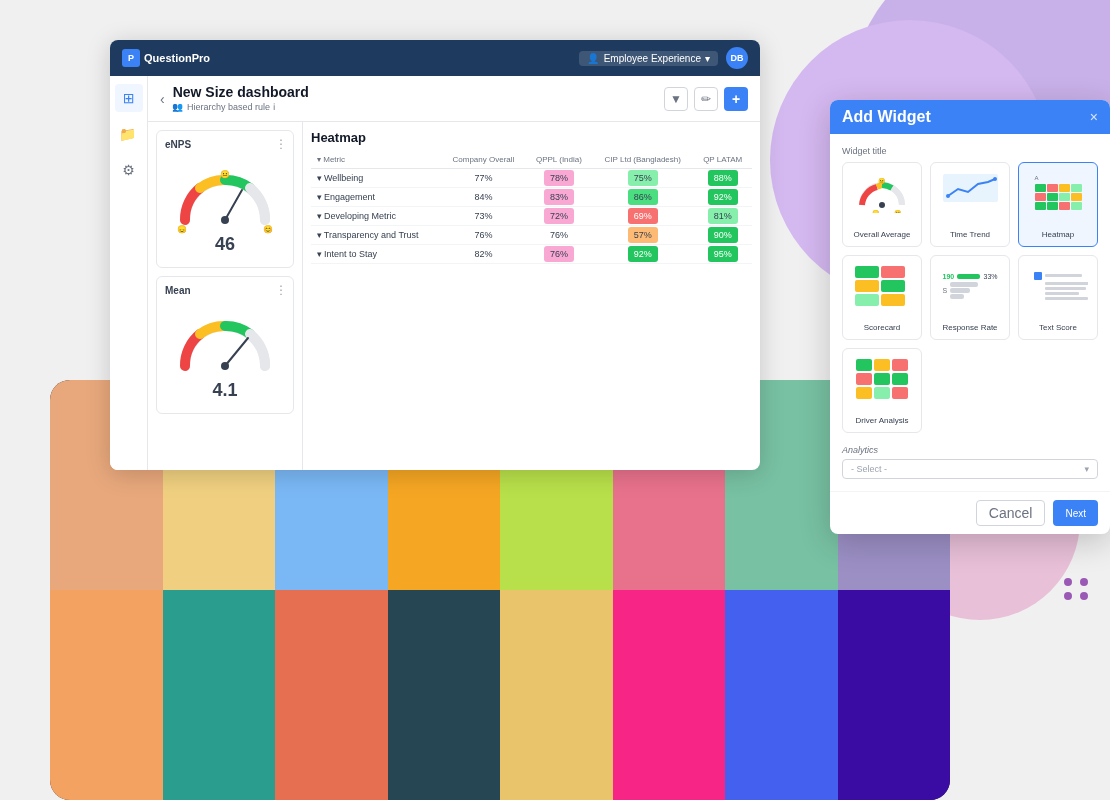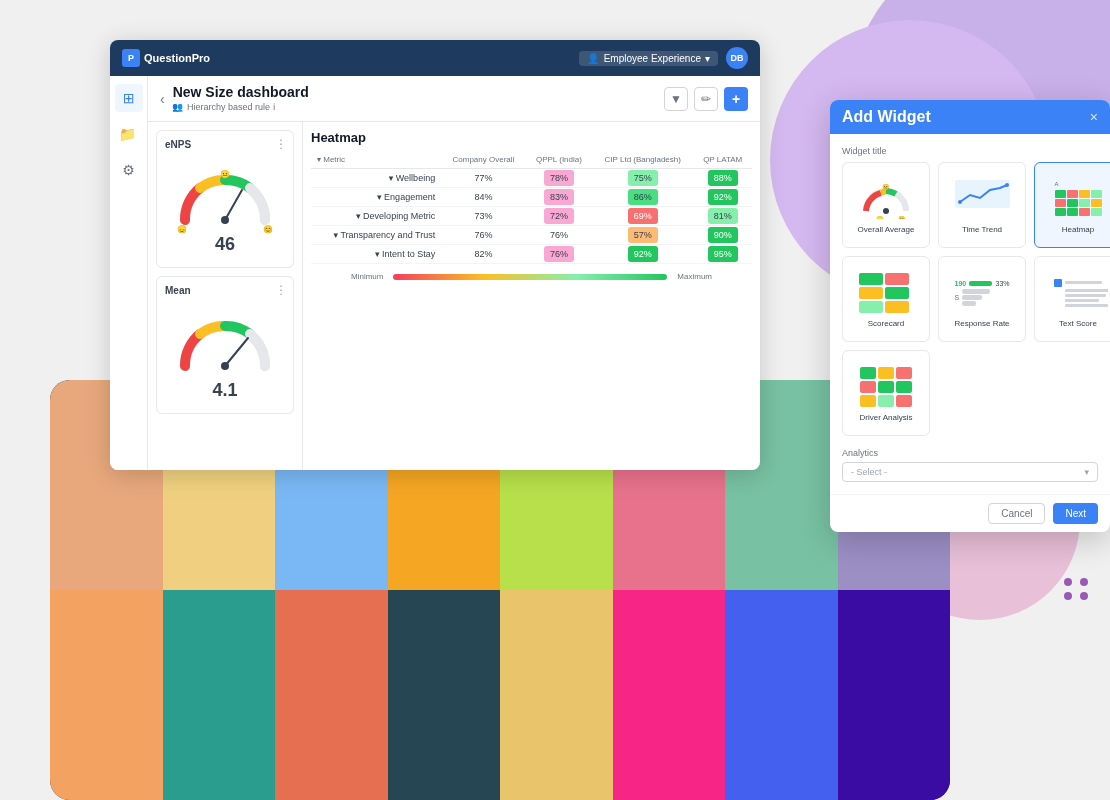--- a/index.html
+++ b/index.html
@@ -362,21 +362,21 @@
       border-bottom: 1px solid #e5e7eb;
     }
     .heatmap-table th:first-child { text-align: left; margin-left: 41px; }
     .heatmap-table td {
       padding: 4px 6px;
       text-align: center;
       font-size: 9px;
       color: #374151;
     }
     .heatmap-table td:first-child {
-      text-align: right;
+      text-align: left;
       color: #374151;
       font-weight: 500;
     }
     .heatmap-table tr { border-bottom: 1px solid #f3f4f6; }
 
     .cell-pink { background: #f9a8d4; color: #374151; border-radius: 3px; padding: 3px 6px; }
     .cell-green-light { background: #86efac; color: #374151; border-radius: 3px; padding: 3px 6px; }
     .cell-green { background: #4ade80; color: #374151; border-radius: 3px; padding: 3px 6px; }
     .cell-green-dark { background: #22c55e; color: white; border-radius: 3px; padding: 3px 6px; }
     .cell-orange { background: #fdba74; color: #374151; border-radius: 3px; padding: 3px 6px; }
@@ -439,26 +439,26 @@
     }
     .widget-grid {
       display: grid;
       grid-template-columns: repeat(3, 1fr);
       gap: 8px;
       margin-bottom: 12px;
     }
     .widget-option {
       border: 1px solid #e5e7eb;
       border-radius: 6px;
-      padding: 13px;
+      padding: 7px;
       cursor: pointer;
       display: flex;
       flex-direction: column;
       align-items: center;
-      gap: 4px;
+      gap: 15px;
     }
     .widget-option.selected { border-color: #3b82f6; background: #eff6ff; }
     .widget-option-name {
       font-size: 8px;
       color: #374151;
       text-align: center;
       font-weight: 500;
     }
     .widget-preview {
       width: 60px;
@@ -521,20 +521,21 @@
       border-radius: 2px;
     }
 
     .analytics-section {
       margin-top: 4px;
     }
     .analytics-label {
       font-size: 9px;
       color: #6b7280;
       margin-bottom: 4px;
+      font-style: italic;
     }
     .analytics-select {
       width: 100%;
       border: 1px solid #d1d5db;
       border-radius: 4px;
       padding: 4px 8px;
       font-size: 9px;
       color: #9ca3af;
       background: white;
       display: flex;
@@ -547,21 +548,21 @@
       padding: 8px 12px;
       display: flex;
       justify-content: flex-end;
       gap: 8px;
       border-top: 1px solid #f3f4f6;
     }
     .btn-cancel {
       padding: 4px 12px;
       border: 1px solid #d1d5db;
       border-radius: 4px;
-      font-size: 10px;
+      font-size: 14px;
       color: #6b7280;
       background: white;
       cursor: pointer;
     }
     .btn-next {
       padding: 4px 12px;
       border: none;
       border-radius: 4px;
       font-size: 10px;
       color: white;
@@ -782,25 +783,20 @@
               <tr>
                 <td>▾ Intent to Stay</td>
                 <td>82%</td>
                 <td><span class="cell-pink">76%</span></td>
                 <td><span class="cell-green-dark">92%</span></td>
                 <td><span class="cell-green-dark">95%</span></td>
               </tr>
             </tbody>
           </table>
 
-          <div class="legend-bar">
-            <span class="legend-text">Minimum</span>
-            <div class="legend-gradient"></div>
-            <span class="legend-text">Maximum</span>
-          </div>
         </div>
       </div>
     </div>
   </div>
 </div>
 
 <div class="add-widget-modal">
   <div class="modal-header">
     <span class="modal-title">Add Widget</span>
     <span class="modal-close">×</span>

